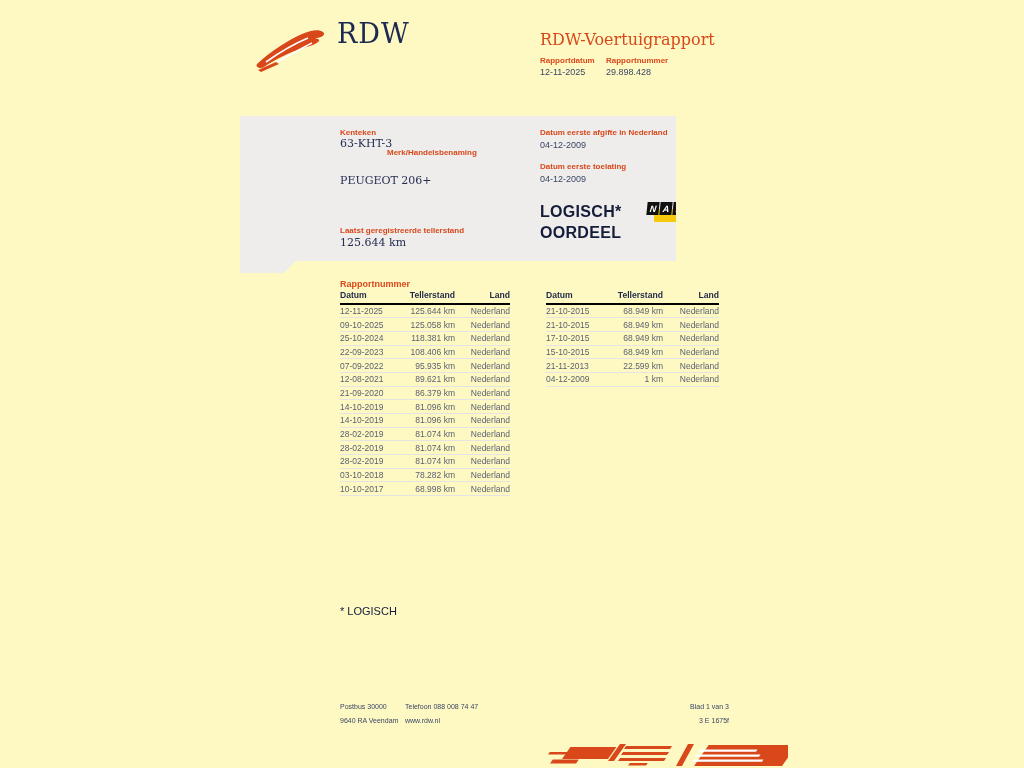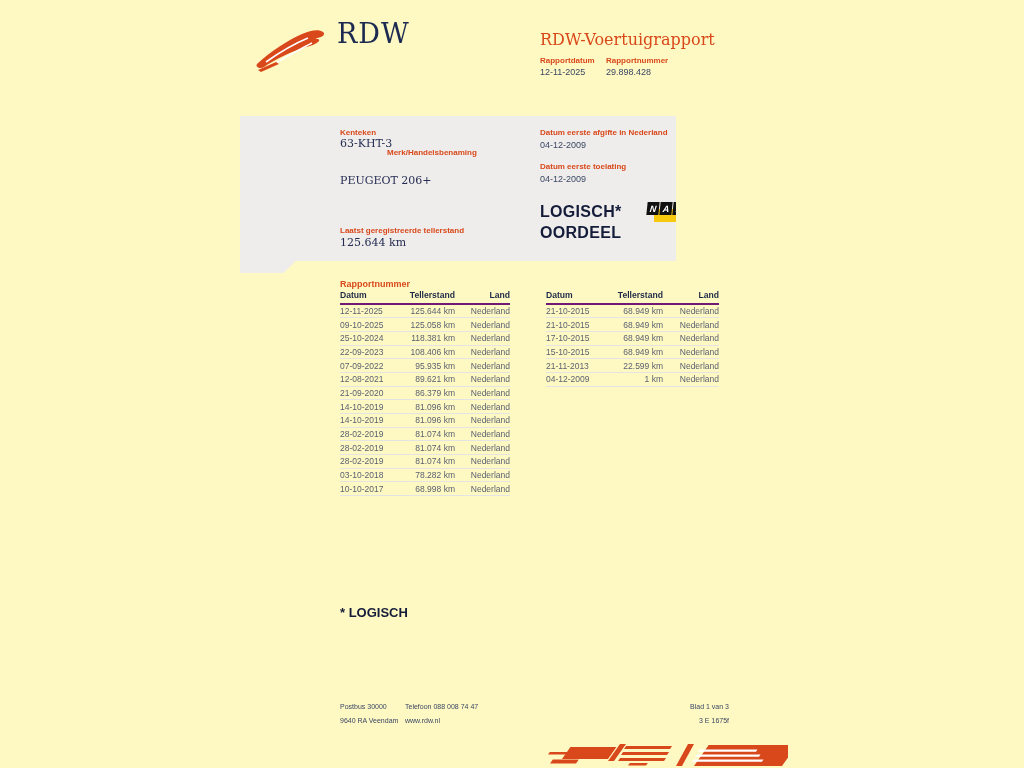--- a/index.html
+++ b/index.html
@@ -35,34 +35,34 @@
   .nap-tile { width:12px; height:13px; background:#111111; color:#ffffff; font-size:9px; font-weight:bold; font-style:italic;
     display:flex; align-items:center; justify-content:center; transform:skewX(-6deg); }
   .nap-check { width:13px; height:13px; background:#ffffff; color:#2FA42B; font-size:12px; font-weight:bold;
     display:flex; align-items:center; justify-content:center; transform:skewX(-6deg); }
 
   
   .section-title { left:340px; top:279px; font-size:9px; font-weight:bold; color:#D9481B; }
   table.ttable { position:absolute; border-collapse:collapse; table-layout:fixed; }
   table.ttable th {
     font-size:8.6px; font-weight:bold; color:#1F2947; text-align:right;
-    border-bottom:2px solid #701a75; padding:0 0 3px 0;
+    border-bottom:2px solid #000000; padding:0 0 3px 0;
   }
   table.ttable th:first-child { text-align:left; }
   table.ttable td {
     font-size:8.5px; color:#5B6172; text-align:right; height:13.7px;
     border-bottom:1px solid #E4E4E4; padding:0;
   }
   table.ttable td:first-child { text-align:left; }
   .ttable-left  { left:340px; top:290px; width:170px; }
   .ttable-right { left:546px; top:290px; width:173px; }
   col.c-datum { width:60px; } col.c-teller { width:55px; } col.c-land { width:55px; }
 
   
-  .footnote-title { left:340px; top:605px; font-size:13px; font-weight:bold; color:#141C3A; }
+  .footnote-title { left:340px; top:605px; font-size:11px; font-weight:normal; color:#141C3A; }
   .footnote-text  { left:340px; top:619px; width:392px; font-size:8px; line-height:15px; color:#D9481B; }
 
   
   .ft { font-size:7px; color:#3A4663; line-height:14px; }
   .ft-a { left:340px; top:700px; }
   .ft-b { left:405px; top:700px; }
   .ft-c { left:579px; top:700px; width:150px; text-align:right; }
 
   .bottom-graphic { left:548px; top:744px; width:240px; height:24px; }
 </style>

